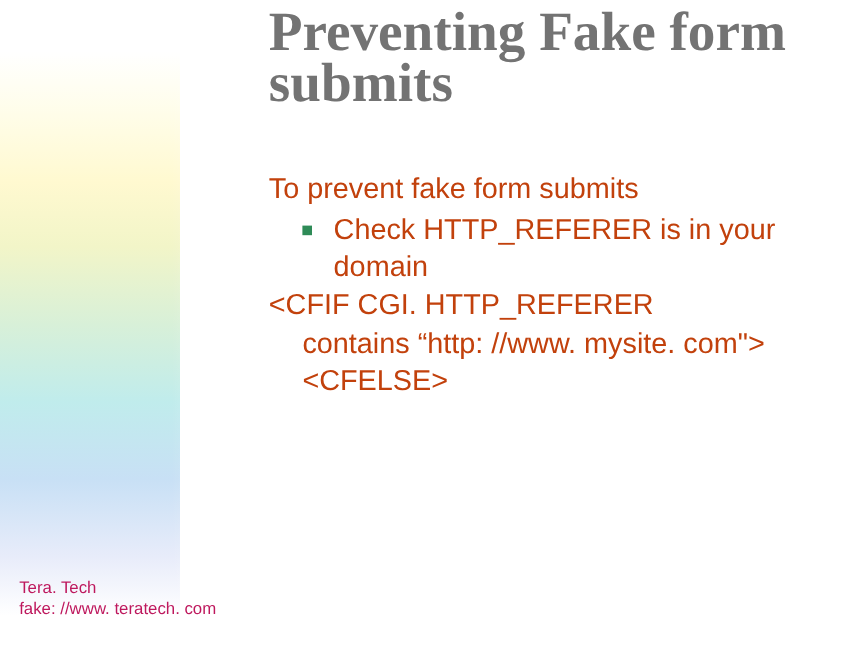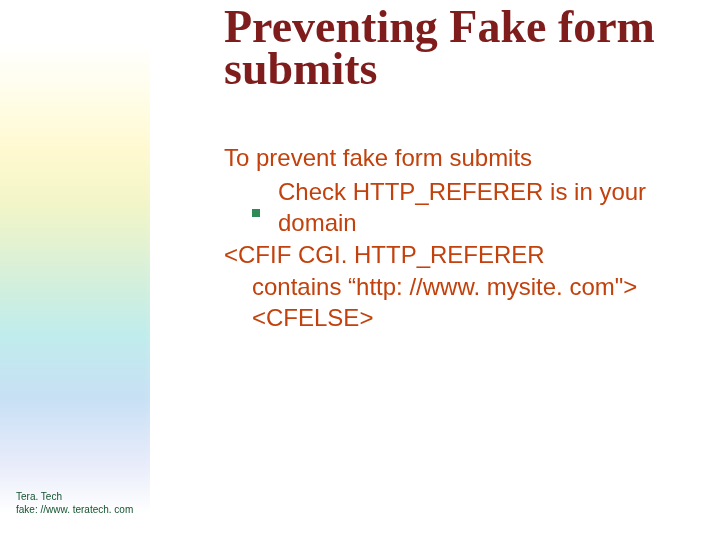--- a/index.html
+++ b/index.html
@@ -50,38 +50,38 @@
   }
   .title {
     position: absolute;
     left: 224px;
     top: 6px;
     width: 470px;
     font-family: "Times New Roman", Times, serif;
     font-weight: bold;
     font-size: 46px;
     line-height: 0.92;
-    color: #7f1d1d;
+    color: #737373;
     letter-spacing: 0px;
   }
   .body {
     position: absolute;
     left: 224px;
     top: 142px;
     width: 470px;
     font-size: 24px;
     line-height: 1.32;
     color: #c2410c;
   }
   .intro {
     margin-bottom: 2px;
   }
   .bullet-row {
     display: flex;
-    align-items: center;
+    align-items: flex-start;
     padding-left: 28px;
   }
   .bullet {
     width: 8px;
     height: 8px;
     background: #2e8b57;
     margin-top: 12px;
     margin-right: 18px;
     flex-shrink: 0;
   }
@@ -91,23 +91,23 @@
   .code-line {
     margin: 0;
   }
   .indent {
     padding-left: 28px;
   }
   .footer {
     position: absolute;
     left: 16px;
     bottom: 24px;
-    font-size: 10px;
+    font-size: 14px;
     line-height: 1.3;
-    color: #14532d;
+    color: #be185d;
     z-index: 3;
   }
 </style>
 </head>
 <body>
 
 <div class="gradient-bg"></div>
 <div class="gradient-fade"></div>
 
 <div class="content">

